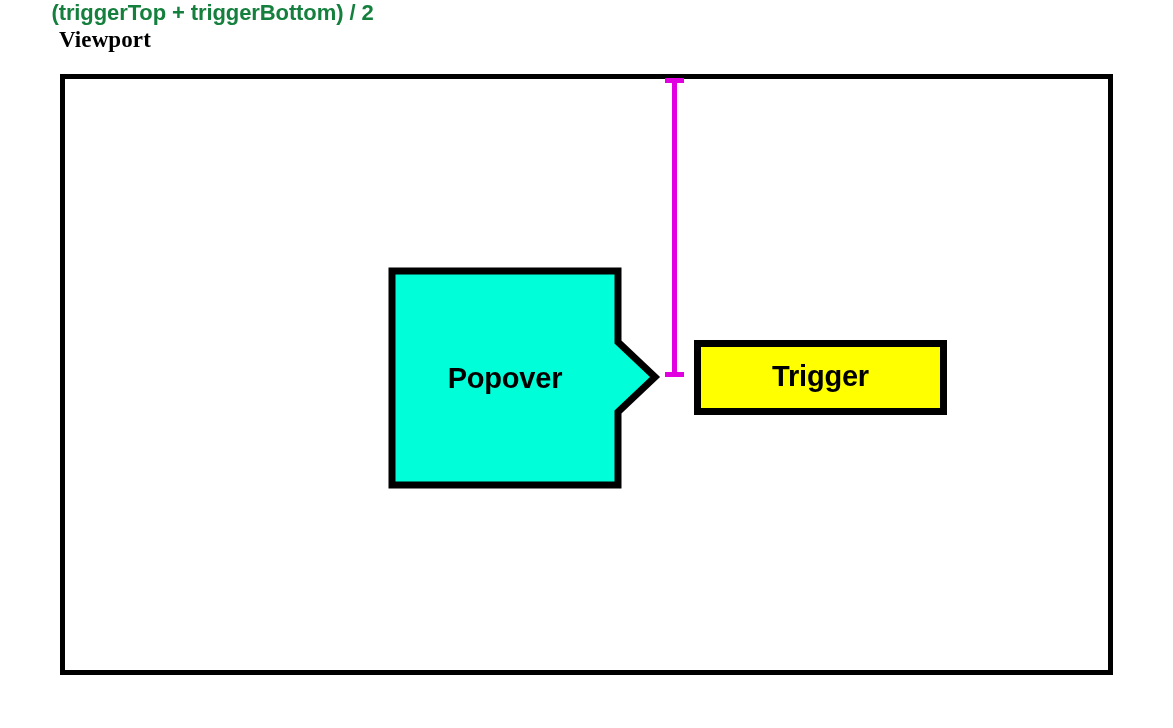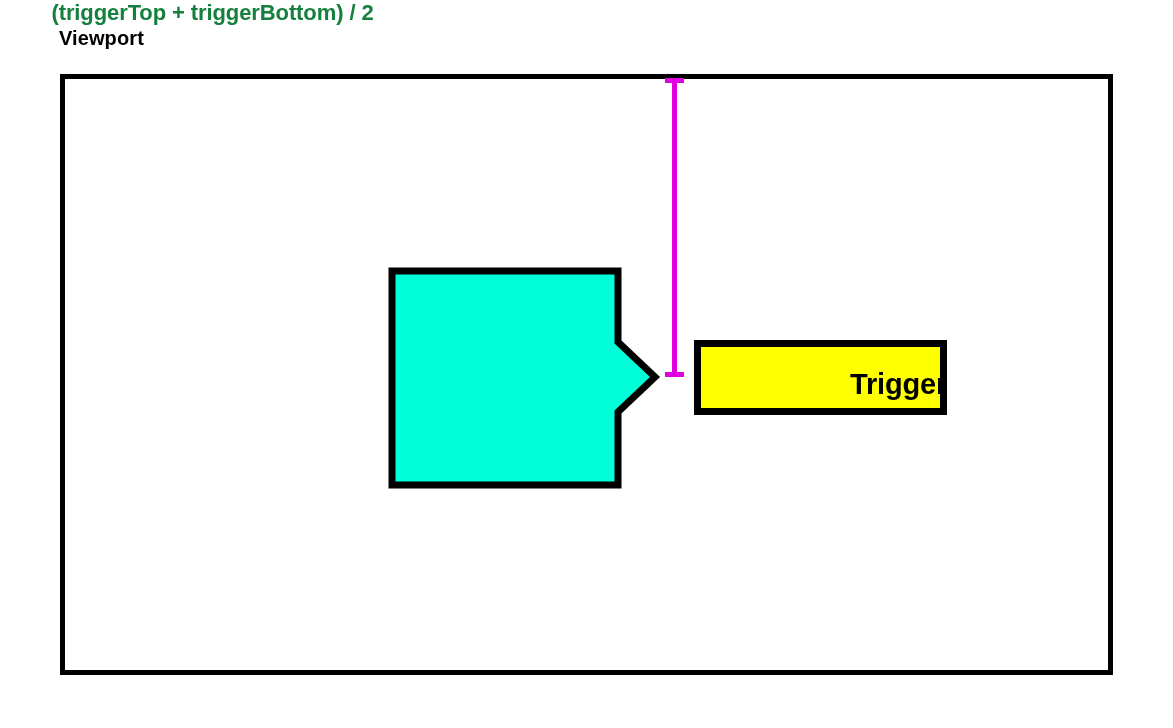--- a/index.html
+++ b/index.html
@@ -22,25 +22,26 @@
     top: 0;
     width: 1173px;
     height: 728px;
   }
 
   
   #viewport-title {
     position: absolute;
     left: 59px;
     top: 27px;
-    font-size: 20px;
+    font-size: 23px;
     font-weight: bold;
     color: #000000;
     letter-spacing: 0.1px;
     white-space: nowrap;
+    font-family: Liberation Serif, serif;
   }
 
   
   #viewport-frame {
     position: absolute;
     left: 60px;
     top: 74px;
     width: 1053px;
     height: 601px;
     box-sizing: border-box;
@@ -71,25 +72,24 @@
   #popover-label {
     left: 392px;
     top: 362px;
     width: 226px;
     font-size: 29px;
     letter-spacing: -0.2px;
   }
 
   #trigger-label {
     left: 694px;
-    top: 368px;
+    top: 360px;
     width: 253px;
     font-size: 29px;
     letter-spacing: -0.2px;
-    text-align: right;
   }
 
   #measure-label {
     left: 240px;
     top: 164px;
     width: 425px;
     font-size: 22px;
     font-weight: bold;
     color: #15803d;
     letter-spacing: -0.1px;
@@ -118,18 +118,19 @@
 
     <rect id="trigger-shape" x="697.5" y="343.5" width="246" height="68" fill="#ffff00" stroke="#000000" stroke-width="7"></rect>
 
     <rect id="measure-stem" x="672" y="78" width="5" height="299" fill="#e000e0"></rect>
 
     <rect id="measure-cap-top" x="665" y="78" width="19" height="5" fill="#e000e0"></rect>
 
     <rect id="measure-cap-bottom" x="665" y="372" width="19" height="5" fill="#e000e0"></rect>
   </svg>
 
+  <div class="shape-label" id="popover-label">Popover</div>
 
   <div class="shape-label" id="trigger-label">Trigger</div>
 
   <div id="measure-label">(triggerTop + triggerBottom) / 2</div>
 
 </div>
 
 </body></html>

